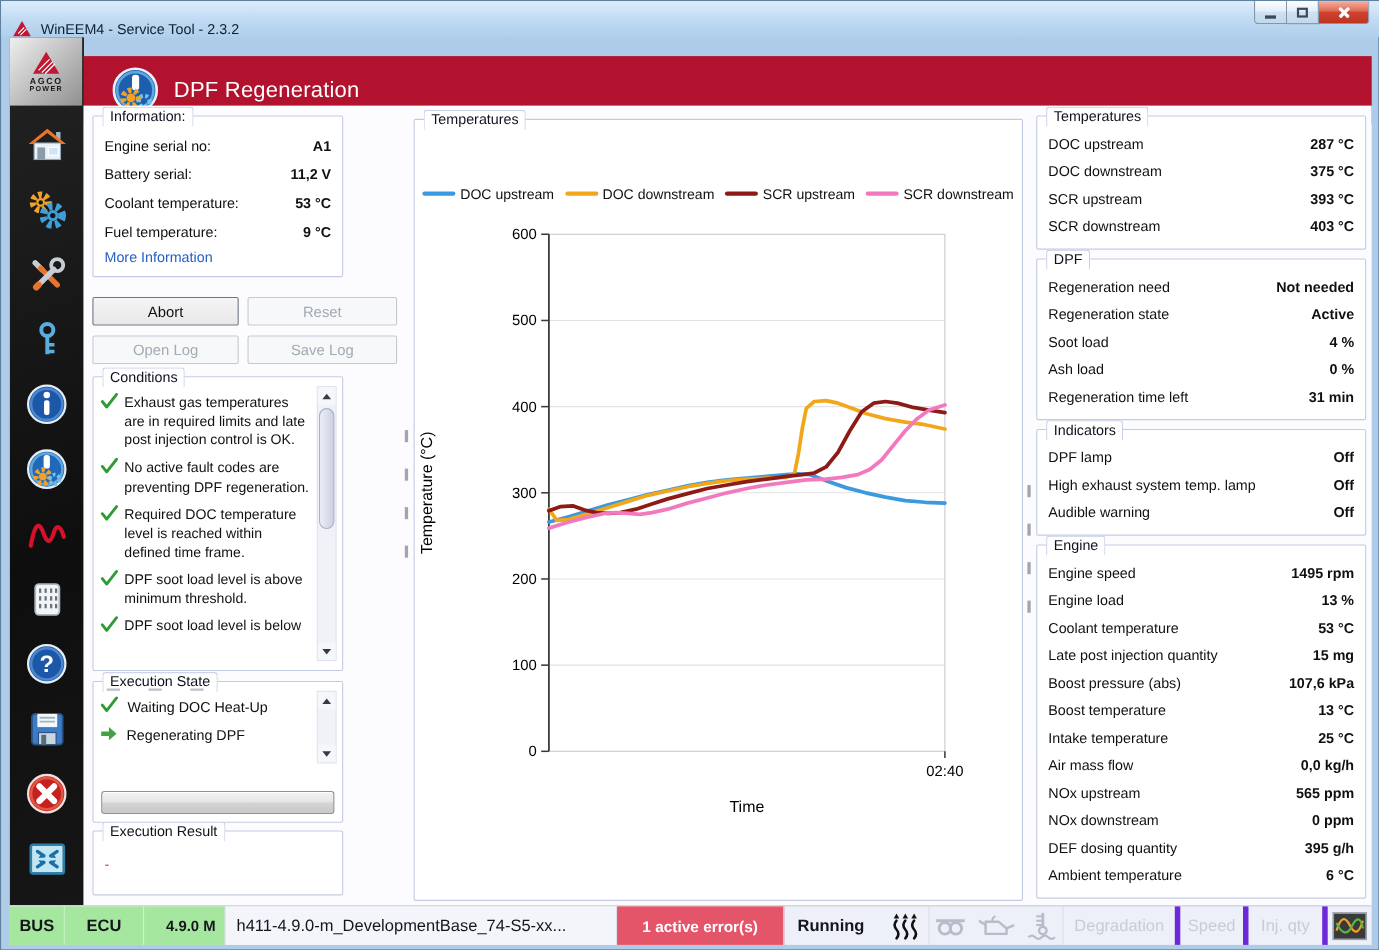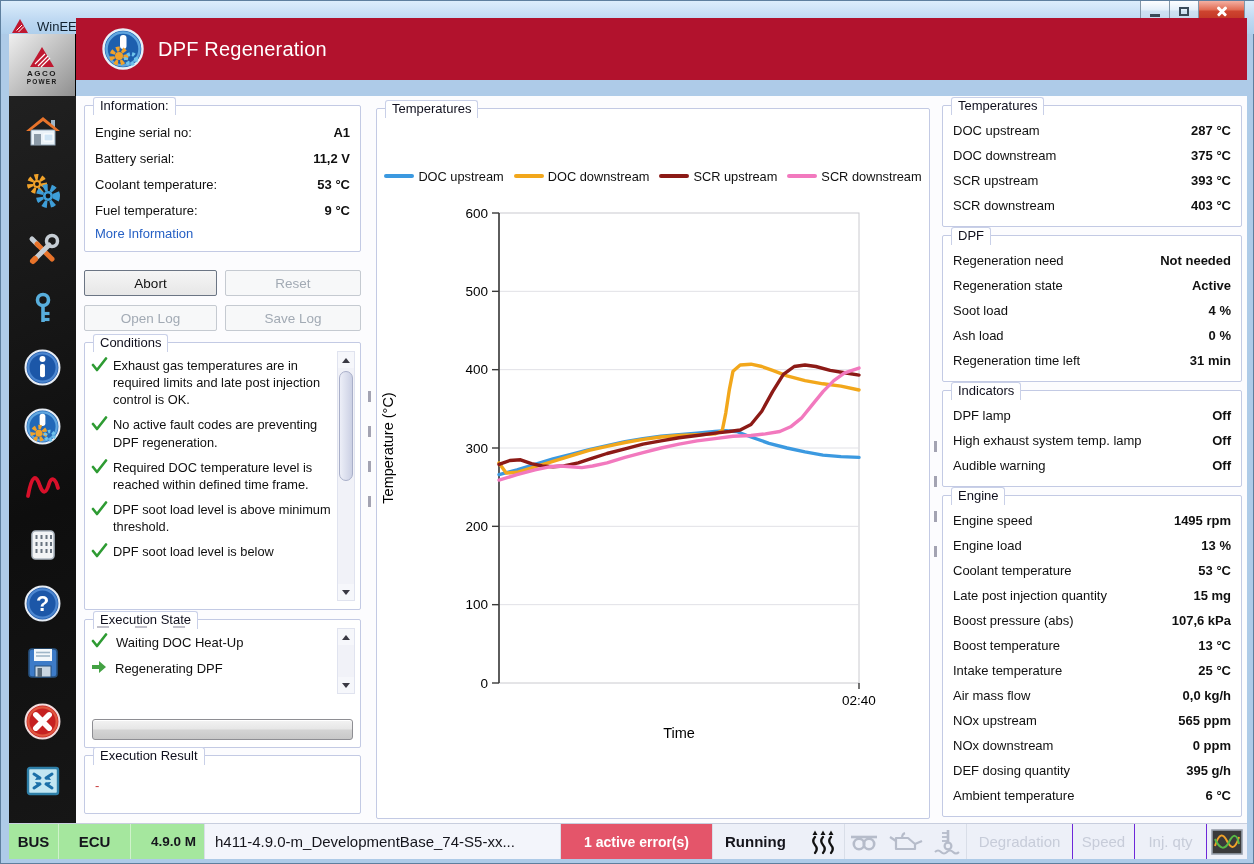--- a/index.html
+++ b/index.html
@@ -29,31 +29,31 @@
   
   .sidebar { position:absolute; left:8px; top:33px; width:67px; height:789px;
     background:linear-gradient(160deg,#232323,#0E0E0E 60%,#161616); }
   .agco { height:62px; background:linear-gradient(135deg,#EFEFEF,#C9C9C9 40%,#8F8F8F); display:flex; flex-direction:column; align-items:center; justify-content:center; border-right:1px solid #000; }
   .agco .t1 { font-size:8px; font-weight:bold; letter-spacing:1.5px; color:#1A1A1A; margin-top:1px; }
   .agco .t2 { font-size:6.5px; font-weight:bold; letter-spacing:1.2px; color:#1A1A1A; }
   .side-icons { display:flex; flex-direction:column; align-items:center; gap:22px; padding-top:17px; }
   .side-icon { width:37px; height:37px; cursor:pointer; display:flex; align-items:center; justify-content:center; }
 
   
-  .red-header { position:absolute; left:75px; top:17px; width:1171px; height:62px; background:#B2122D; display:flex; align-items:center; }
+  .red-header { position:absolute; left:75px; top:50px; width:1171px; height:62px; background:#B2122D; display:flex; align-items:center; }
   .hdr-icon { margin-left:26px; display:inline-flex; }
   .hdr-title { margin-left:14px; color:#FFFFFF; font-size:20px; font-weight:500; letter-spacing:.2px; }
 
   
   .content { position:absolute; left:75px; top:95px; width:1171px; height:727px; background:#FCFCFE; }
 
   .gbox { position:relative; border:1px solid #C3CAE4; background:#fff; border-radius:2px; }
   .glabel { position:absolute; top:-9px; left:8px; background:#fff; border:1px solid #C9D0E8; border-bottom:none; border-radius:3px 3px 0 0; padding:0 6px 1px 6px; font-size:13px; color:#10101E; line-height:16px; }
 
-  .leftcol  { position:absolute; left:8px;   top:0; width:277px; }
+  .leftcol  { position:absolute; left:8px;   top:0; width:228px; }
   .chartcol { position:absolute; left:300px; top:0; width:554px; }
   .rightcol { position:absolute; left:866px; top:0; width:300px; }
 
   
   .info-box { margin-top:9px; padding:14px 0 6px 0; }
   .irow { display:flex; justify-content:space-between; padding:0 10px; line-height:26px; font-size:13px; color:#101010; }
   .irow .val { font-weight:bold; }
   .morelink { display:inline-block; margin:2px 10px 4px 10px; font-size:13px; color:#2660C4; cursor:pointer; }
 
   .btn-grid { margin-top:18px; display:grid; grid-template-columns:133px 136px; gap:9px 8px; }
@@ -108,21 +108,21 @@
   .seg { display:flex; align-items:center; }
   .seg.green { background:#A5E79E; border-right:1px solid #CFF2CB; justify-content:center; font-weight:bold; font-size:15px; }
   .seg.bus { width:50px; } .seg.ecu { width:72px; }
   .seg.ver { width:74px; background:#A5E79E; justify-content:flex-end; padding-right:8px; font-weight:bold; font-size:13.5px; border-right:1px solid #D9DEE8; }
   .seg.file { flex:1; background:#F3F5FB; padding-left:10px; border-right:1px solid #D9DEE8; }
   .seg.err { width:152px; background:#E4556A; color:#fff; font-weight:bold; font-size:14px; justify-content:center; border-right:1px solid #D9DEE8; cursor:pointer; }
   .seg.run { width:88px; font-weight:bold; padding-left:12px; }
   .seg.icon { justify-content:center; }
   .seg.heat { width:44px; border-right:1px solid #D9DEE8; }
   .seg.coil { width:38px; } .seg.oil { width:46px; } .seg.coolant { width:38px; border-right:1px solid #D9DEE8; }
-  .seg.glabel2 { justify-content:center; color:#C7CCD9; font-size:15px; border-right:1px solid #6d28d9; }
+  .seg.glabel2 { justify-content:center; color:#C7CCD9; font-size:15px; border-right:5px solid #6d28d9; }
   .seg.deg { width:106px; } .seg.speed { width:62px; } .seg.inj { width:72px; }
   .seg.wave { width:40px; justify-content:center; cursor:pointer; }
 </style>
 </head>
 <body>
 
 <div class="window">
 
   <div class="titlebar">
     <span class="app-icon">

